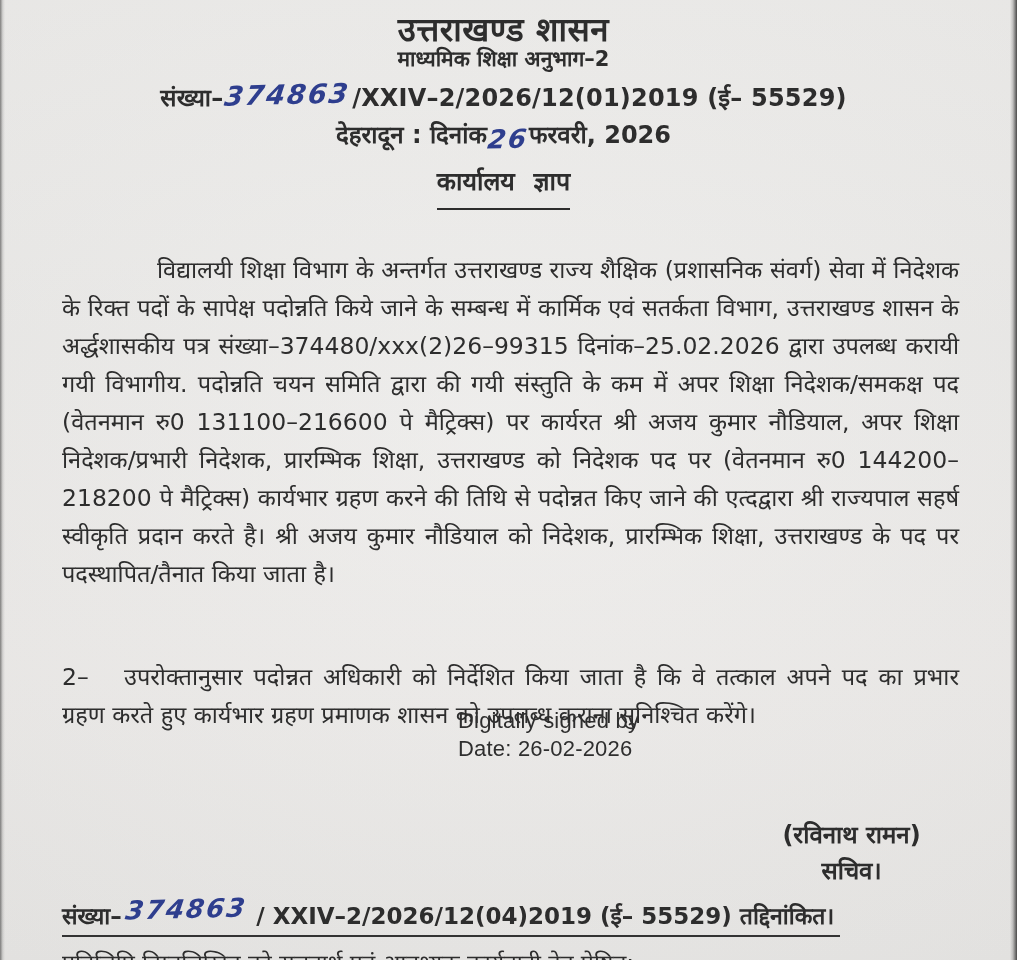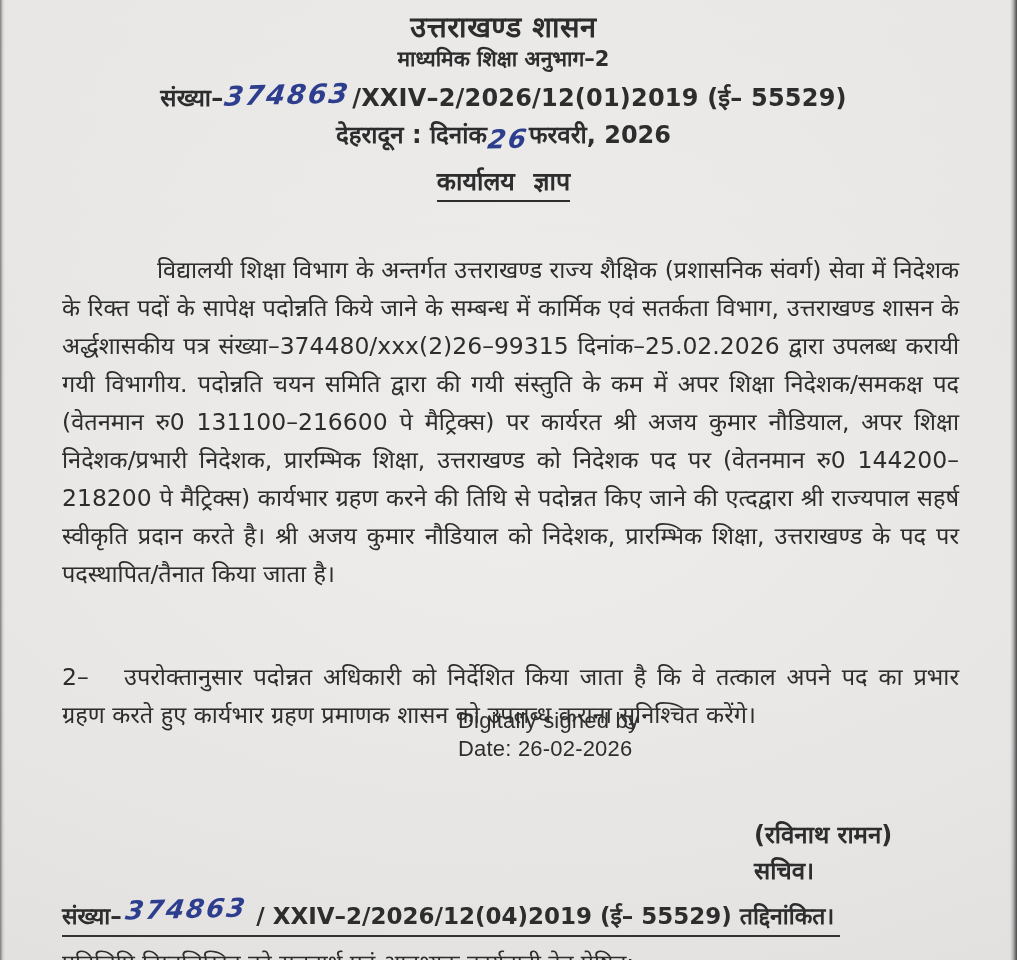--- a/index.html
+++ b/index.html
@@ -12,58 +12,58 @@
   .paper-shade{
     position:absolute;inset:0;pointer-events:none;
     background:
       radial-gradient(ellipse 120% 90% at 50% 45%, rgba(255,255,255,0.25), rgba(0,0,0,0.04));
   }
   .edge{position:absolute;top:0;bottom:0;pointer-events:none;}
   .edge-left{left:0;width:5px;background:linear-gradient(90deg,rgba(40,40,40,0.55),rgba(90,90,90,0.15) 55%,transparent);}
   .edge-right{right:0;width:7px;background:linear-gradient(270deg,rgba(35,35,35,0.8),rgba(80,80,80,0.25) 60%,transparent);}
 
   .hdr{position:absolute;left:0;right:10px;text-align:center;}
-  .hdr-line1{top:6px;font-size:29px;font-weight:700;letter-spacing:.5px;}
+  .hdr-line1{top:6px;font-size:33px;font-weight:700;letter-spacing:.5px;}
   .hdr-line2{top:44px;font-size:21px;font-weight:700;}
   .hdr-ref{top:80px;font-size:24px;font-weight:700;letter-spacing:.2px;}
   .hdr-date{top:117px;font-size:24px;font-weight:700;}
 
   .hand{
     color:#2e3e8e;display:inline-block;font-style:italic;font-weight:600;
     transform:skewX(-9deg) rotate(-1.5deg);letter-spacing:2px;
     position:relative;
   }
   .hand-ref{font-size:27px;top:-2px;margin:0 2px;}
   .hand-date{font-size:26px;top:5px;margin:0 1px;}
   .hand-footer{font-size:26px;top:-6px;margin:0 10px 0 4px;}
 
   .subject{
     position:absolute;top:163px;left:0;right:10px;text-align:center;
     font-size:25px;font-weight:700;word-spacing:10px;
   }
-  .subject span{border-bottom:2.5px solid #2d2d2d;padding-bottom:4px;}
+  .subject span{border-bottom:2.5px solid #2d2d2d;padding-bottom:12px;}
 
   .para{
     position:absolute;left:62px;right:58px;
     font-size:23.5px;line-height:38px;text-align:justify;
     font-weight:500;
     margin-top:39px;
   }
   .para1{top:212px;text-indent:95px;}
   .para2{top:619px;}
   .p2-num{display:inline-block;width:62px;text-indent:0;font-weight:500;}
 
   .stamp{
     position:absolute;left:458px;top:707px;
     font-family:"Liberation Sans","DejaVu Sans",sans-serif;
     font-size:22px;line-height:27.5px;color:#2e2e2e;font-weight:500;
     letter-spacing:.2px;
   }
   .signatory{
-    position:absolute;right:68px;top:817px;width:195px;
+    position:absolute;right:68px;top:817px;width:195px;text-align:center;
     font-size:24px;line-height:36px;font-weight:600;
   }
   .footer-ref{
     position:absolute;left:62px;top:899px;
     font-size:23px;font-weight:700;
     border-bottom:2.5px solid #333;padding:0 6px 4px 0;
     white-space:nowrap;
   }
   .footer-partial{
     position:absolute;left:62px;top:946px;

